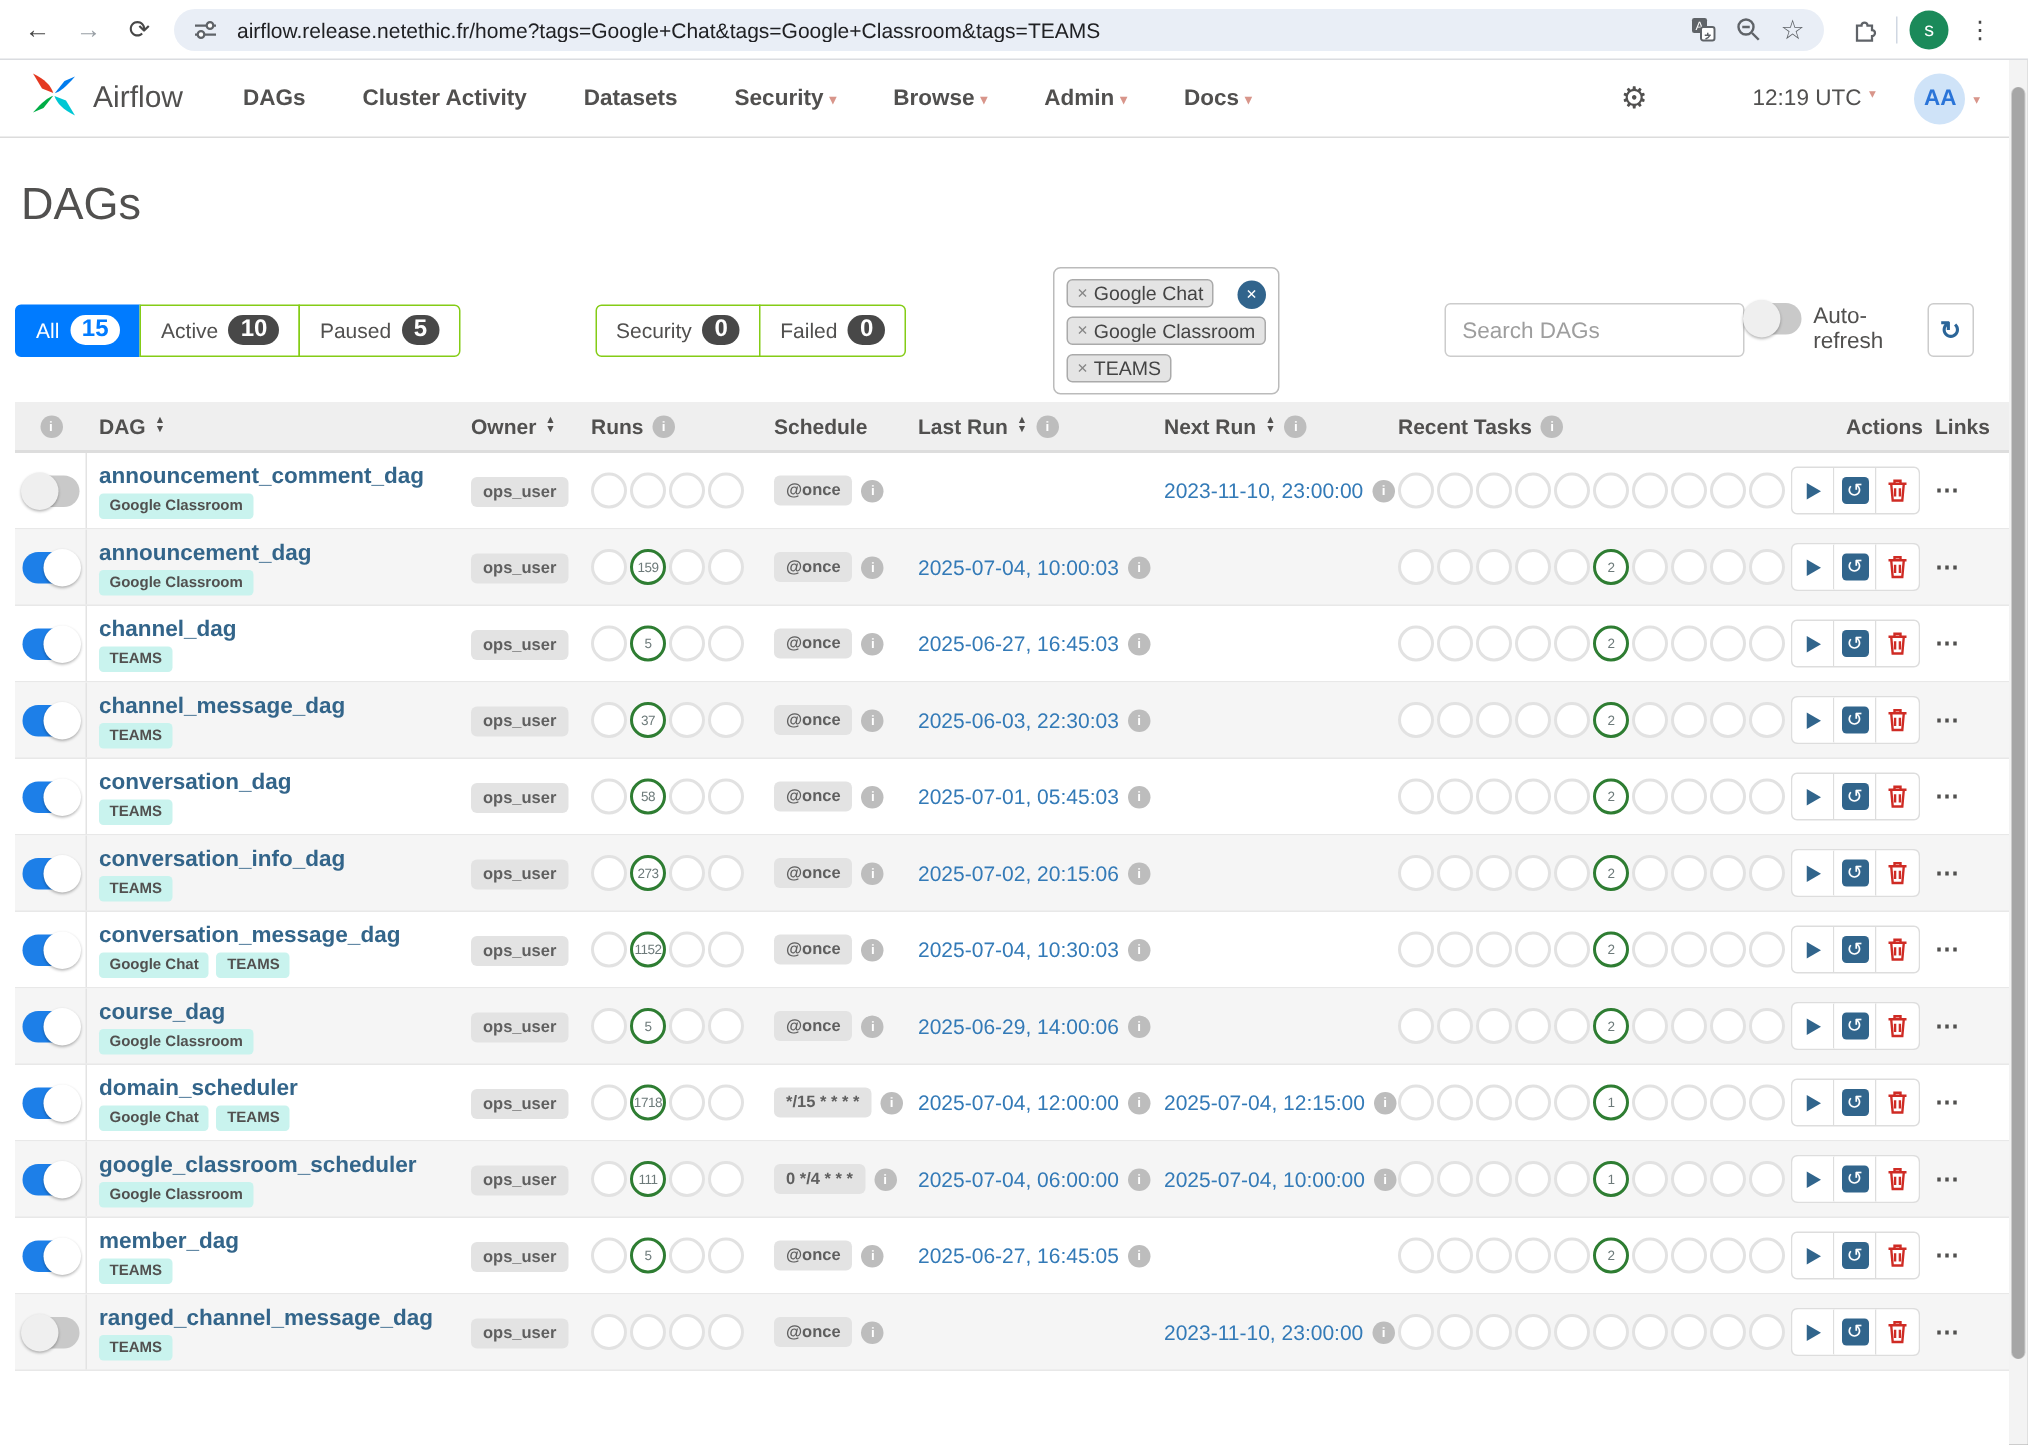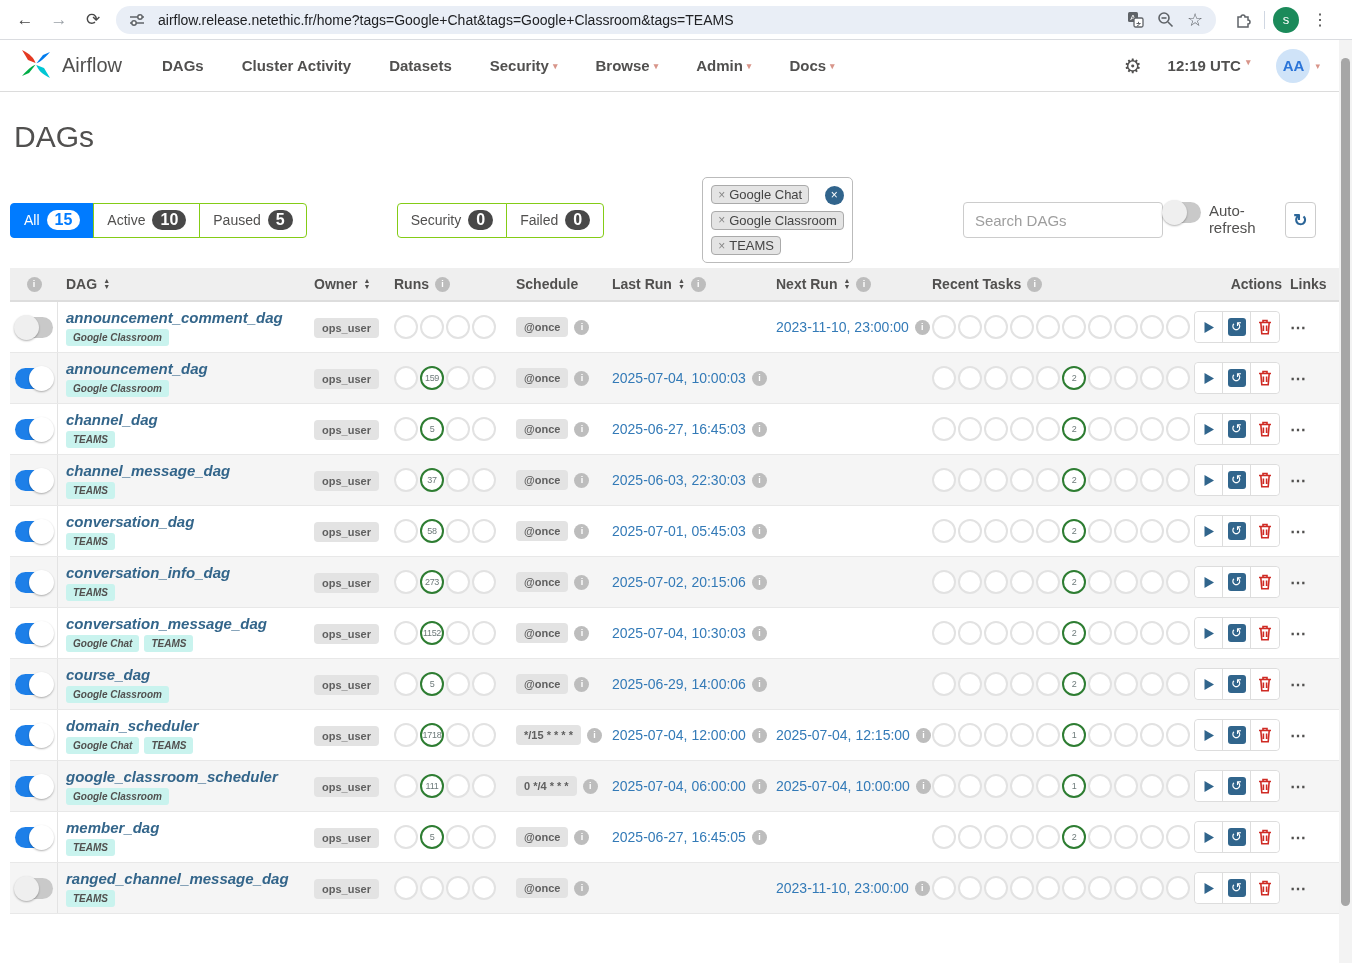--- a/index.html
+++ b/index.html
@@ -28,21 +28,21 @@
   .navbar { height:52px; background:#fff; border-bottom:1px solid #dcdcdc;
     display:flex; align-items:center; padding:0 18px; }
   .brand { display:flex; align-items:center; margin-right:40px; }
   .brand-name { font-size:20px; color:#51504f; margin-left:8px; }
   .main-nav { display:flex; align-items:center; gap:38px; }
   .nav-item { font-size:15px; font-weight:600; color:#51504f; text-decoration:none;
     display:flex; align-items:center; gap:4px; cursor:pointer;}
   .nav-item .caret { font-size:9px; color:#d8958a; }
   .nav-right { margin-left:auto; display:flex; align-items:center; gap:26px; }
   .gear { font-size:20px; color:#51504f; cursor:pointer;}
-  .clock { font-size:15px; font-weight:700; color:#51504f; display:flex; gap:5px; cursor:pointer;}
+  .clock { font-size:15px; font-weight:400; color:#51504f; display:flex; gap:5px; cursor:pointer;margin-left:44px;}
   .clock .caret, .user-wrap .caret { font-size:9px; color:#d8958a; }
   .user-wrap { display:flex; align-items:center; gap:5px; cursor:pointer; margin-right:14px;}
   .user-avatar { width:34px; height:34px; border-radius:50%; background:#cfe3f8; color:#2a74d8;
     font-weight:700; font-size:15px; display:flex; align-items:center; justify-content:center; }
 
   
   .content { padding:0 10px; }
   .page-title { font-size:30px; font-weight:400; color:#51504f; margin:28px 0 22px 4px; }
 
   .filter-row { display:flex; align-items:center; min-height:88px; }
@@ -94,21 +94,21 @@
   .sort { display:inline-flex; flex-direction:column; font-size:7px; line-height:6px;
     color:#51504f; cursor:pointer; }
   .info-icon { width:15px; height:15px; border-radius:50%; background:#bdbdbd; color:#fff;
     font-size:9px; font-weight:700; font-style:normal; display:inline-flex; align-items:center;
     justify-content:center; flex:0 0 auto;}
   .drow { min-height:51px; border-bottom:1px solid #e8e8e8; }
   .drow:nth-child(even) { background:#f5f5f5; }
   .cell { padding:4px; }
   .c-toggle { height:100%; display:flex; align-items:center; justify-content:center;
     border-right:1px solid #e3e3e3; }
-  .c-dag { padding-left:8px;font-style:italic; }
+  .c-dag { padding-left:8px; }
   .dag-name { font-size:15px; font-weight:600; color:#33658a; text-decoration:none;
     cursor:pointer; display:block; margin-bottom:3px;}
   .tags { display:flex; gap:5px; }
   .tag-badge { background:#c9f3ee; color:#51504f; font-size:10px; font-weight:700;
     padding:3px 7px; border-radius:3px; cursor:pointer;}
   .badge-gray { background:#e3e3e3; color:#5f5f5f; font-size:11px; font-weight:700;
     padding:4px 8px; border-radius:4px; white-space:nowrap; cursor:pointer;}
   .c-runs, .c-recent { display:flex; gap:2px; }
   .circ { width:24px; height:24px; border-radius:50%; border:2px solid #e2e2e2; background:#fff;
     display:flex; align-items:center; justify-content:center; font-size:9px; color:#6d7a7a;

